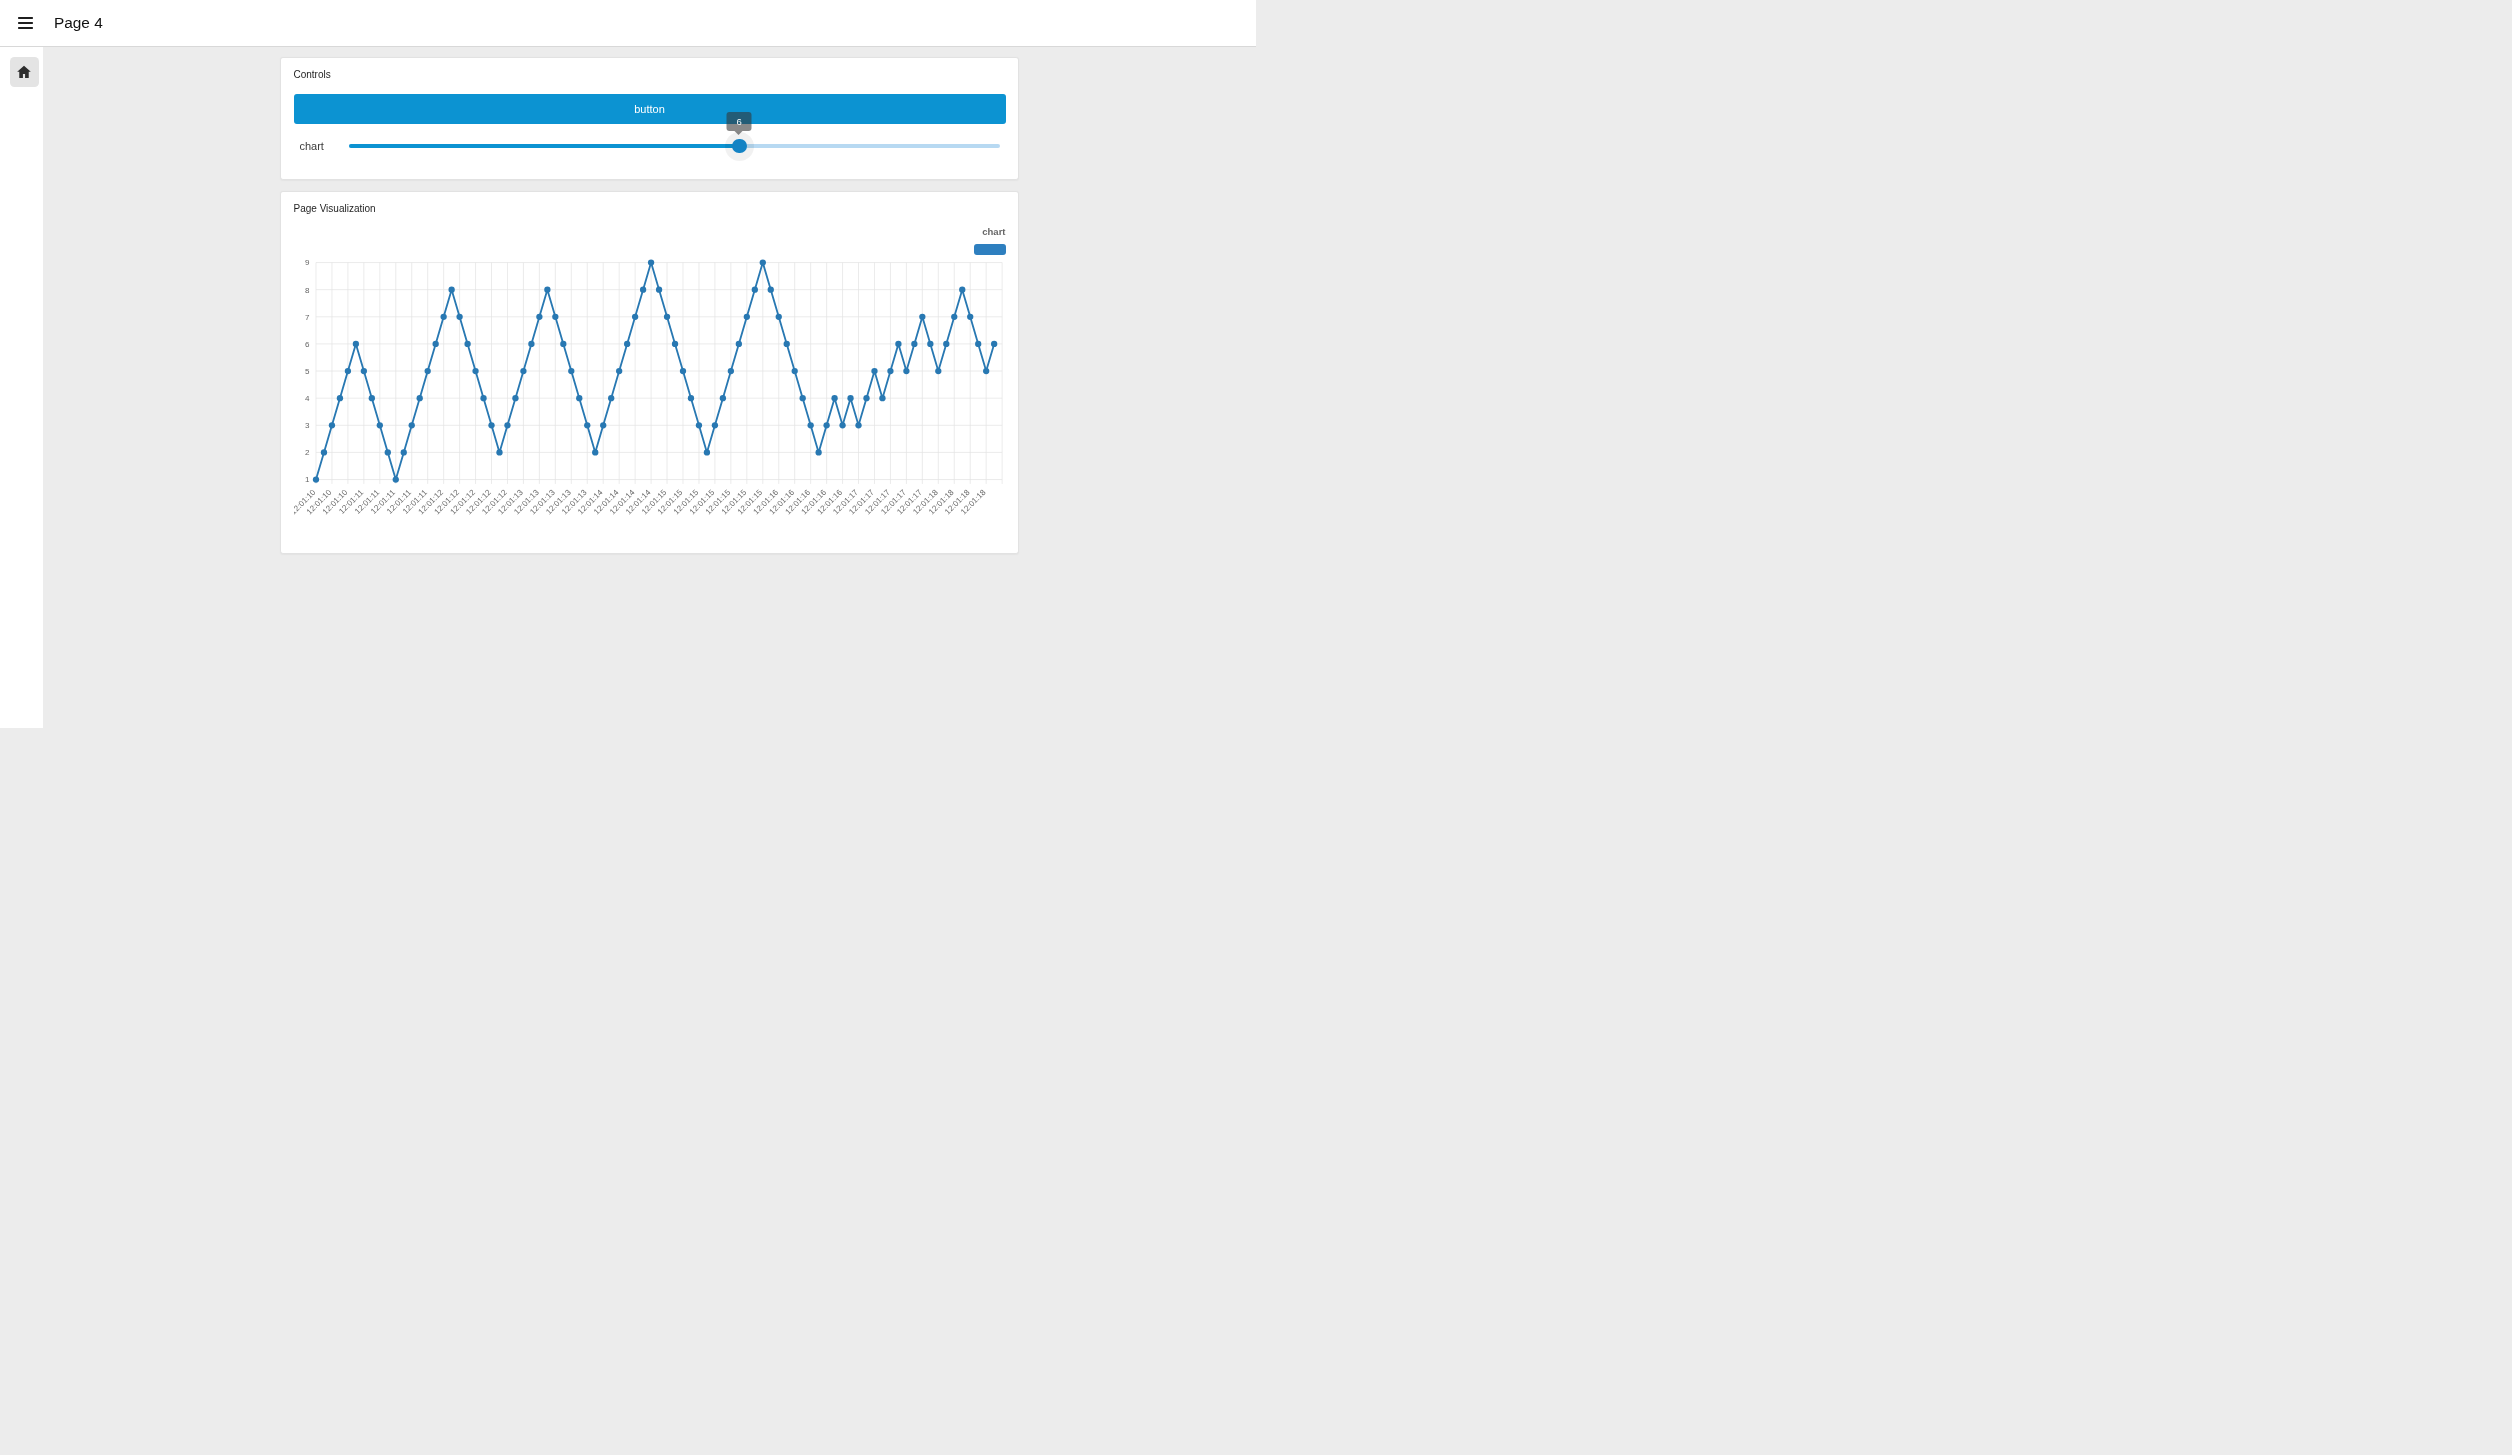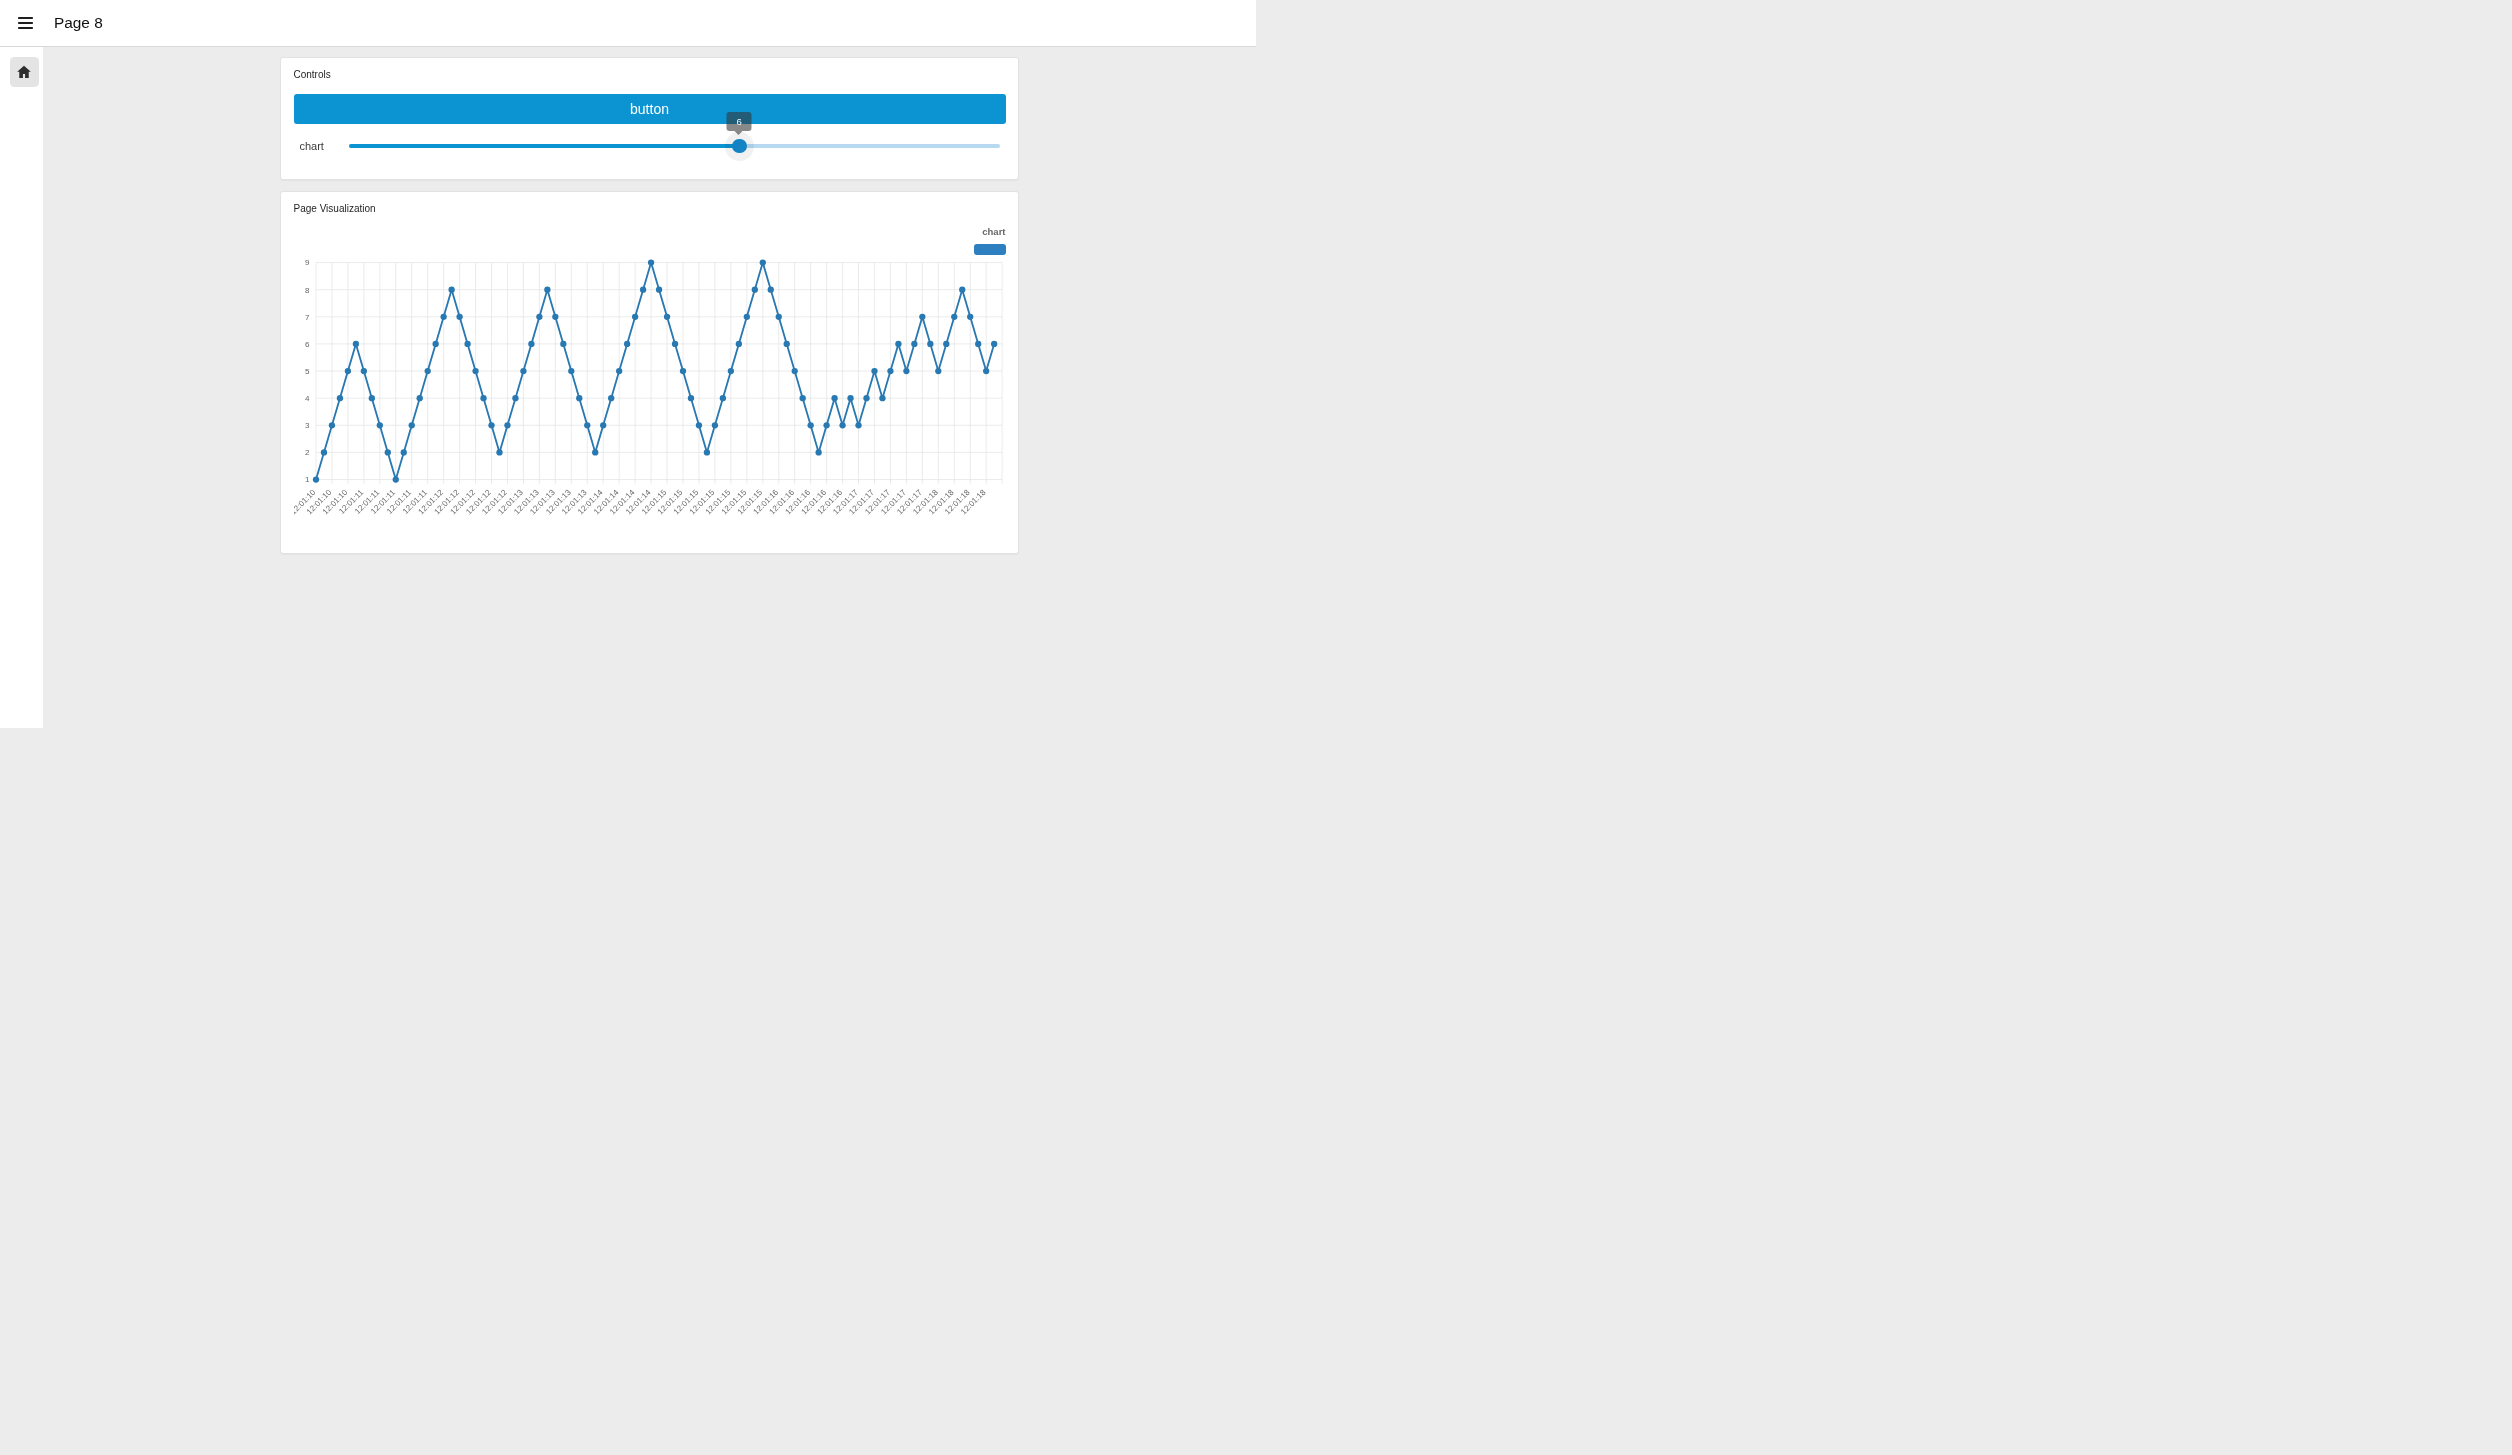--- a/index.html
+++ b/index.html
@@ -16,21 +16,21 @@
   .home-btn{position:absolute;left:9.5px;top:9.5px;width:29px;height:30px;background:#e4e4e4;border:none;border-radius:4.4px;cursor:pointer;display:flex;align-items:center;justify-content:center;}
   .home-btn svg{display:block;}
 
   
   .main{position:absolute;left:43px;top:47px;width:1213px;height:681px;overflow:hidden;}
   .card{width:739px;margin:10.3px auto 0;background:#fff;border:0.7px solid #e2e2e2;border-radius:2.9px;box-sizing:border-box;padding:10.3px 12.5px 11.7px;box-shadow:0 0.7px 1.5px rgba(0,0,0,0.04);}
   .card h2{margin:0;font-size:10px;font-weight:400;color:#1f1f1f;}
 
   
   .controls-card{height:123px;}
-  .big-btn{display:block;width:100%;height:30px;margin-top:14px;background:#0c93d2;color:#fff;border:none;border-radius:2.9px;font-size:14px;font-family:"Liberation Sans",sans-serif;cursor:pointer;}
+  .big-btn{display:block;width:100%;height:30px;margin-top:14px;background:#0c93d2;color:#fff;border:none;border-radius:2.9px;font-size:11px;font-family:"Liberation Sans",sans-serif;cursor:pointer;}
   .slider-row{display:flex;align-items:center;height:29px;margin-top:8px;}
   .slider-label{width:55px;box-sizing:border-box;padding-left:5.9px;font-size:11px;color:#3c3c3c;}
   .slider{position:relative;flex:1;height:29px;margin-right:5.9px;cursor:pointer;}
   .slider .track{position:absolute;left:0;right:0;top:50%;height:3.7px;margin-top:-1.8px;background:#b7d9f2;border-radius:2.2px;}
   .slider .fill{position:absolute;left:0;width:60%;top:50%;height:3.7px;margin-top:-1.8px;background:#0c93d2;border-radius:2.2px 0 0 2.2px;}
   .slider .halo{position:absolute;left:60%;top:50%;width:29px;height:29px;margin:-14.3px 0 0 -14.3px;border-radius:50%;background:rgba(0,0,0,0.055);}
   .slider .handle{position:absolute;left:60%;top:50%;width:14.7px;height:14.7px;margin:-7.3px 0 0 -7.3px;border-radius:50%;background:#1483c4;cursor:grab;}
   .slider .tooltip{position:absolute;left:60%;bottom:30px;transform:translateX(-50%);min-width:25px;height:19px;box-sizing:border-box;padding:0 5.9px;background:rgba(51,51,51,0.58);border-radius:2.9px;color:#fafafa;font-size:9.5px;display:flex;align-items:center;justify-content:center;}
   .slider .tooltip::after{content:"";position:absolute;left:50%;bottom:-4.4px;margin-left:-4.4px;border:4.4px solid transparent;border-top-color:rgba(51,51,51,0.58);border-bottom:none;}
 
@@ -47,21 +47,21 @@
 <body>
 
 <div class="page">
 
   <header class="navbar">
     <div class="hamburger">
       <span></span>
       <span></span>
       <span></span>
     </div>
-    <div class="nav-title">Page 8</div>
+    <div class="nav-title">Page 4</div>
   </header>
 
   <aside class="sidebar">
     <button class="home-btn">
       <span>
         <svg width="16" height="16" viewBox="0 0 24 24">
             <path d="M12 2.6 1.8 11.8h3.1V21h5.5v-6h3.2v6h5.5v-9.2h3.1L12 2.6z" fill="#2d2d2d"></path>
           </svg>
       </span>
     </button>

